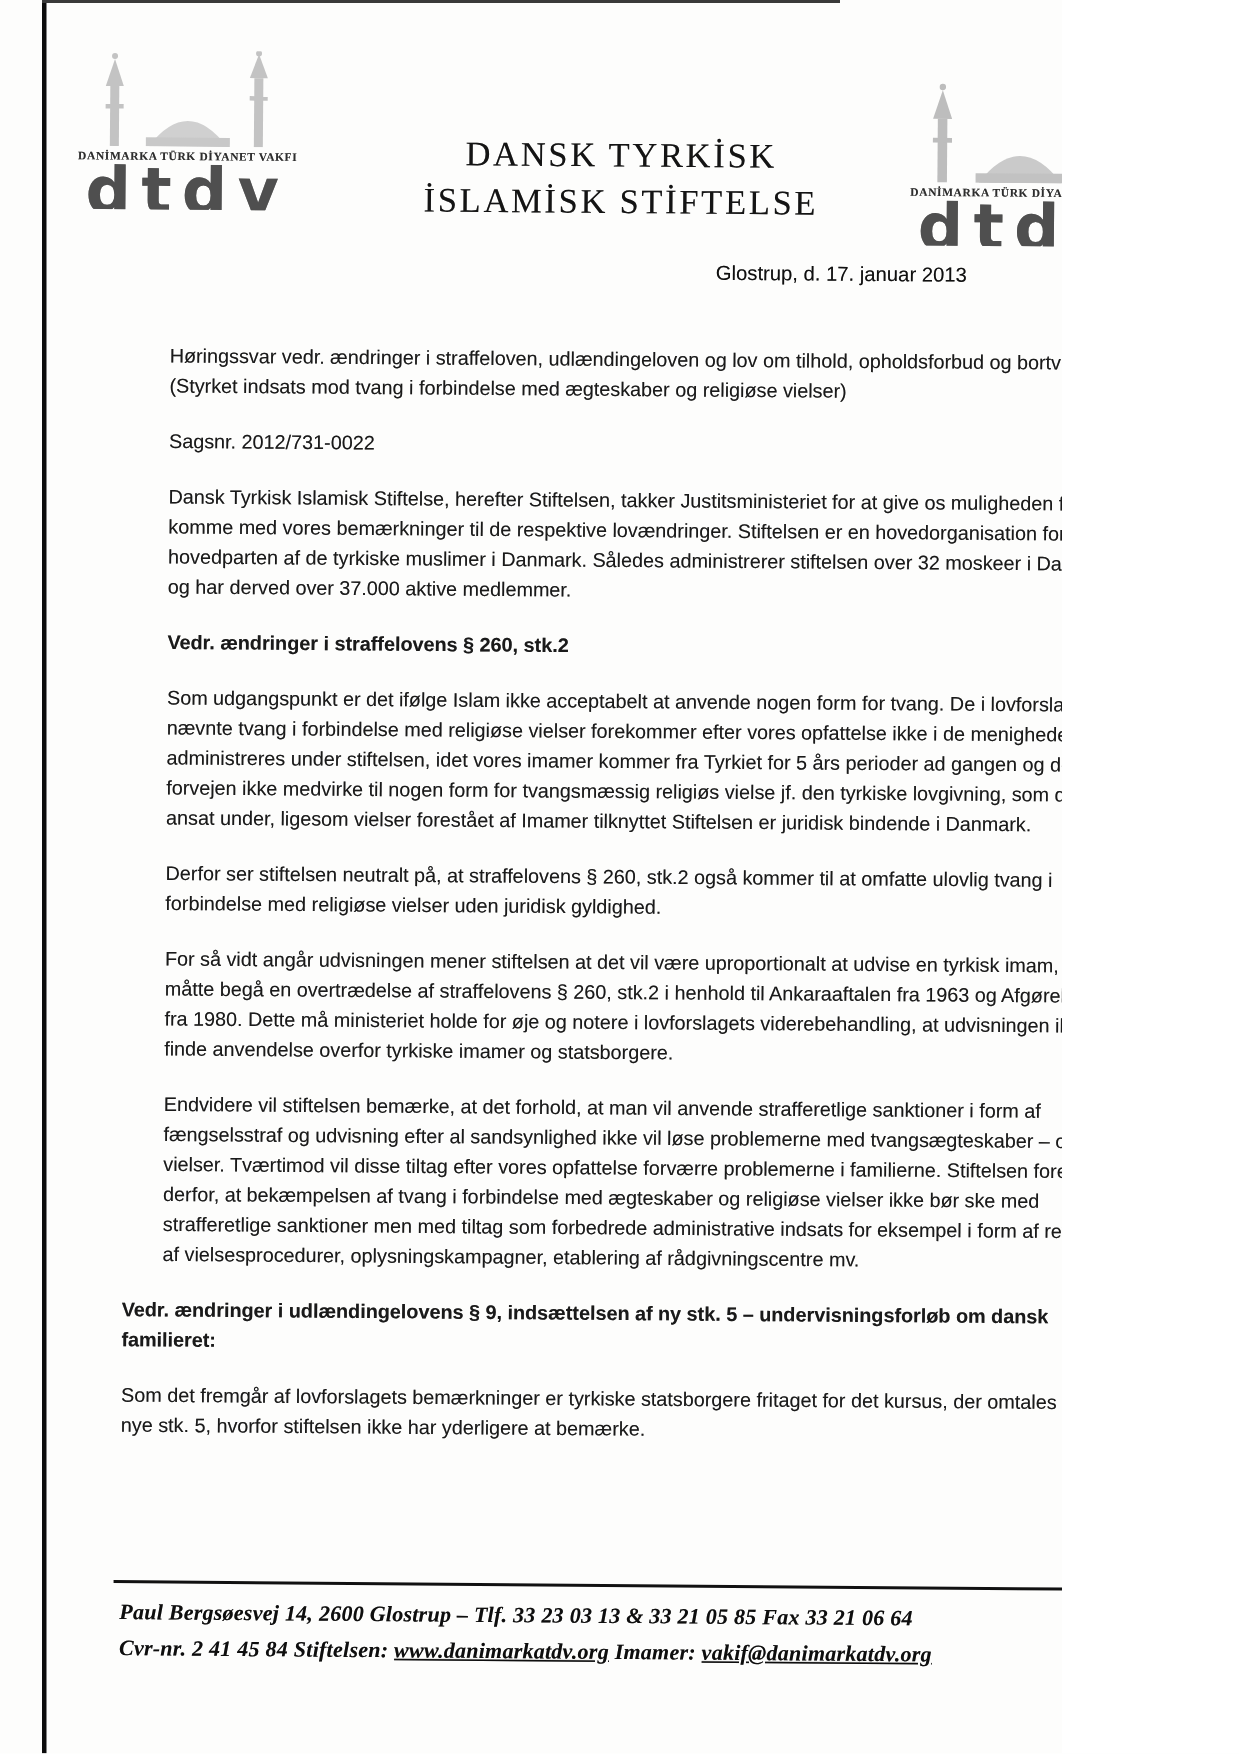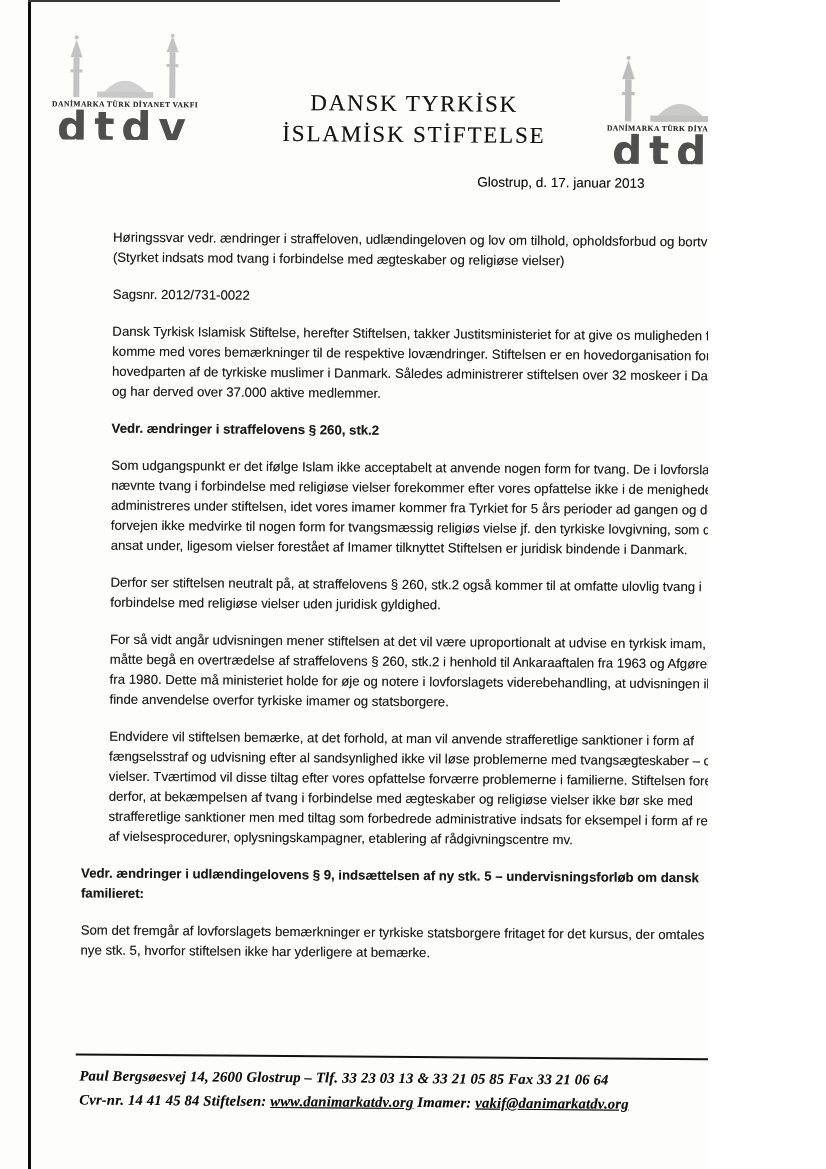--- a/index.html
+++ b/index.html
@@ -171,21 +171,21 @@
         <p class="para">For så vidt angår udvisningen mener stiftelsen at det vil være uproportionalt at udvise en tyrkisk imam, der evt. måtte begå en overtrædelse af straffelovens § 260, stk.2 i henhold til Ankaraaftalen fra 1963 og Afgørelse 1/80 fra 1980. Dette må ministeriet holde for øje og notere i lovforslagets viderebehandling, at udvisningen ikke kan finde anvendelse overfor tyrkiske imamer og statsborgere.</p>
         <p class="para">Endvidere vil stiftelsen bemærke, at det forhold, at man vil anvende strafferetlige sanktioner i form af fængselsstraf og udvisning efter al sandsynlighed ikke vil løse problemerne med tvangsægteskaber – og vielser. Tværtimod vil disse tiltag efter vores opfattelse forværre problemerne i familierne. Stiftelsen foreslår derfor, at bekæmpelsen af tvang i forbindelse med ægteskaber og religiøse vielser ikke bør ske med strafferetlige sanktioner men med tiltag som forbedrede administrative indsats for eksempel i form af revidering af vielsesprocedurer, oplysningskampagner, etablering af rådgivningscentre mv.</p>
         <p class="heading flush">Vedr. ændringer i udlændingelovens § 9, indsættelsen af ny stk. 5 – undervisningsforløb om dansk familieret:</p>
         <p class="para flush">Som det fremgår af lovforslagets bemærkninger er tyrkiske statsborgere fritaget for det kursus, der omtales i det nye stk. 5, hvorfor stiftelsen ikke har yderligere at bemærke.</p>
       </div>
 
     <div class="footer-rule"></div>
     <div class="footer">
       <div>Paul Bergsøesvej 14, 2600 Glostrup – Tlf. 33 23 03 13 &amp; 33 21 05 85 Fax 33 21 06 64</div>
       <div>
-        <span>Cvr-nr. 14 41 45 84</span>
+        <span>Cvr-nr. 2 41 45 84</span>
         <span>Stiftelsen:</span>
         <span class="link">www.danimarkatdv.org</span>
         <span>Imamer:</span>
         <span class="link">vakif@danimarkatdv.org</span>
       </div>
     </div>
 
   </div>
 </div>
 

